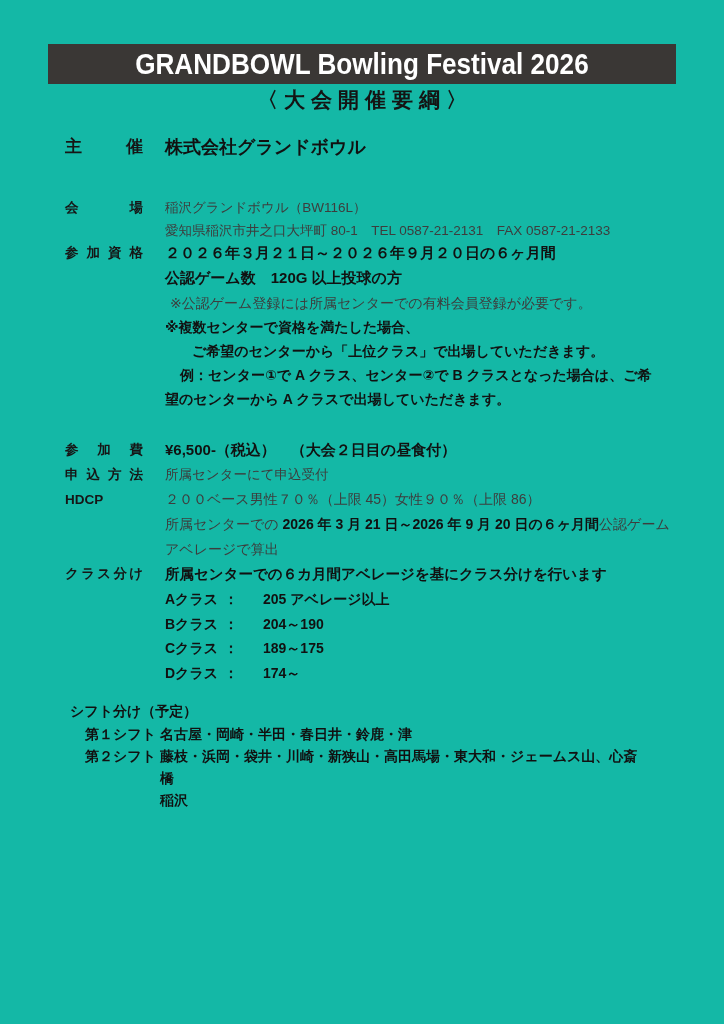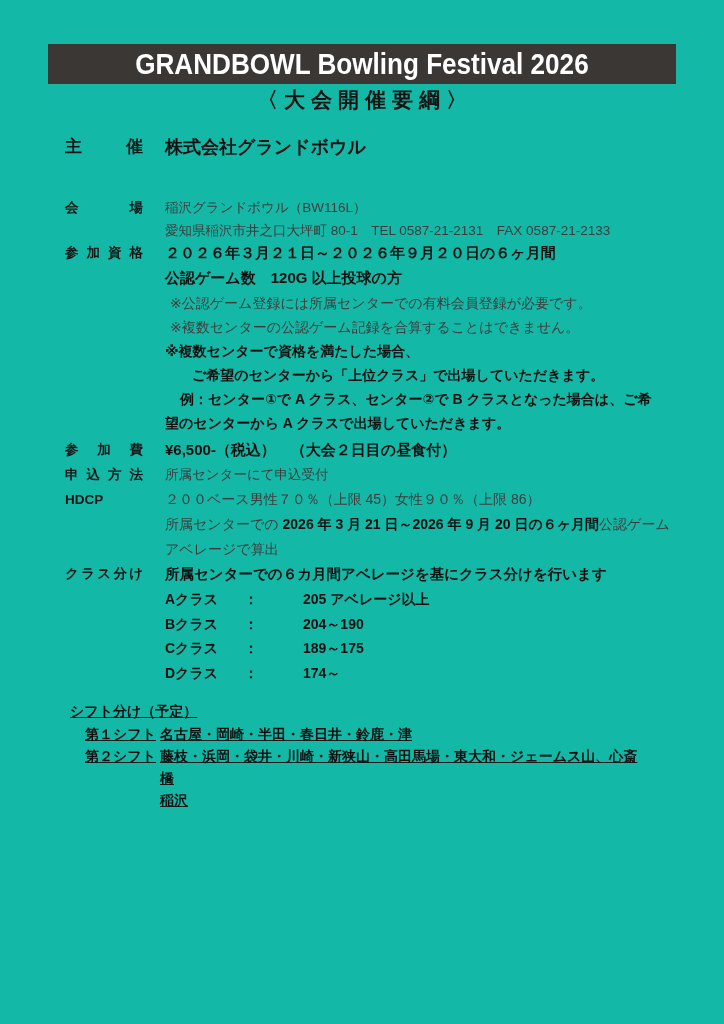--- a/index.html
+++ b/index.html
@@ -57,26 +57,26 @@
   .fs15{font-size:15px;}
   .fs145{font-size:14.5px;}
   .fs14{font-size:14px;}
   .fs135{font-size:13.5px;}
 
   .ind5{margin-left:5px;}
   .ind15{margin-left:15px;}
   .ind27{margin-left:27px;}
 
   
-  .class-row{display:flex;height:24.5px;line-height:24.5px;font-weight:700;font-size:14px;color:#111;gap:20px;}
+  .class-row{display:flex;height:24.5px;line-height:24.5px;font-weight:700;font-size:14px;color:#111;}
   .class-name{width:59px;}
   .class-colon{width:39px;}
 
   
-  .shift{position:absolute;left:0;top:700px;width:680px;box-sizing:border-box;padding-left:70px;padding-right:30px;text-decoration:underline;}
+  .shift{position:absolute;left:0;top:700px;width:680px;box-sizing:border-box;padding-left:70px;padding-right:30px;}
   .shift-heading{font-weight:700;font-size:14px;line-height:23px;color:#111;}
   .shift-item{display:flex;align-items:flex-start;margin-left:15px;font-weight:700;font-size:14px;line-height:22px;color:#111;}
   .shift-label{flex:0 0 75px;width:75px;}
   .shift-cities{flex:1;}
 </style>
 </head>
 <body>
 
 <div class="page">
 
@@ -99,21 +99,20 @@
       <div class="vline">愛知県稲沢市井之口大坪町 80-1　TEL 0587-21-2131　FAX 0587-21-2133</div>
     </div>
   </div>
 
   <div class="row" style="top:240px;">
     <div class="label lh25">参加資格</div>
     <div class="value">
       <div class="vline b fs15 lh25">２０２６年３月２１日～２０２６年９月２０日の６ヶ月間</div>
       <div class="vline b fs15 lh26">公認ゲーム数　120G 以上投球の方</div>
       <div class="vline reg fs14 lh24 ind5">※公認ゲーム登録には所属センターでの有料会員登録が必要です。</div>
-      <div class="vline reg fs14 lh24 ind5">※複数センターの公認ゲーム記録を合算することはできません。</div>
       <div class="vline b fs14 lh24">※複数センターで資格を満たした場合、</div>
       <div class="vline b fs14 lh24 ind27">ご希望のセンターから「上位クラス」で出場していただきます。</div>
       <div class="vline b fs14 lh24 ind15">例：センター①で A クラス、センター②で B クラスとなった場合は、ご希</div>
       <div class="vline b fs14 lh24">望のセンターから A クラスで出場していただきます。</div>
     </div>
   </div>
 
   <div class="row lh25" style="top:437px;">
     <div class="label">参加費</div>
     <div class="value b fs15">¥6,500-（税込）　（大会２日目の昼食付）</div>

